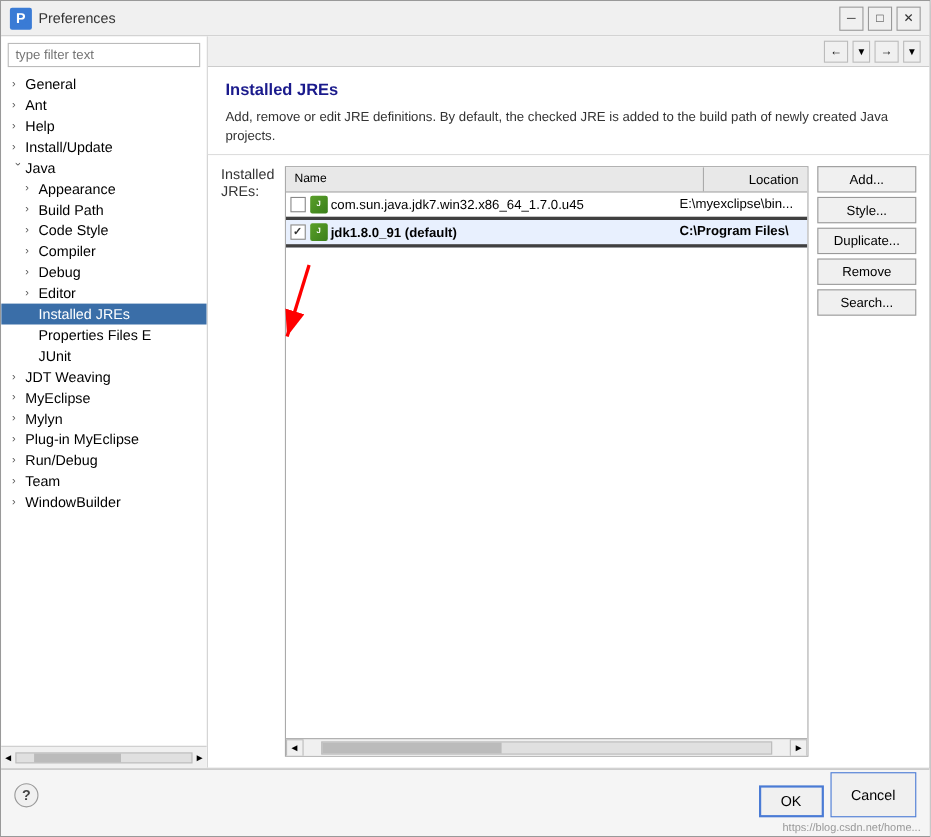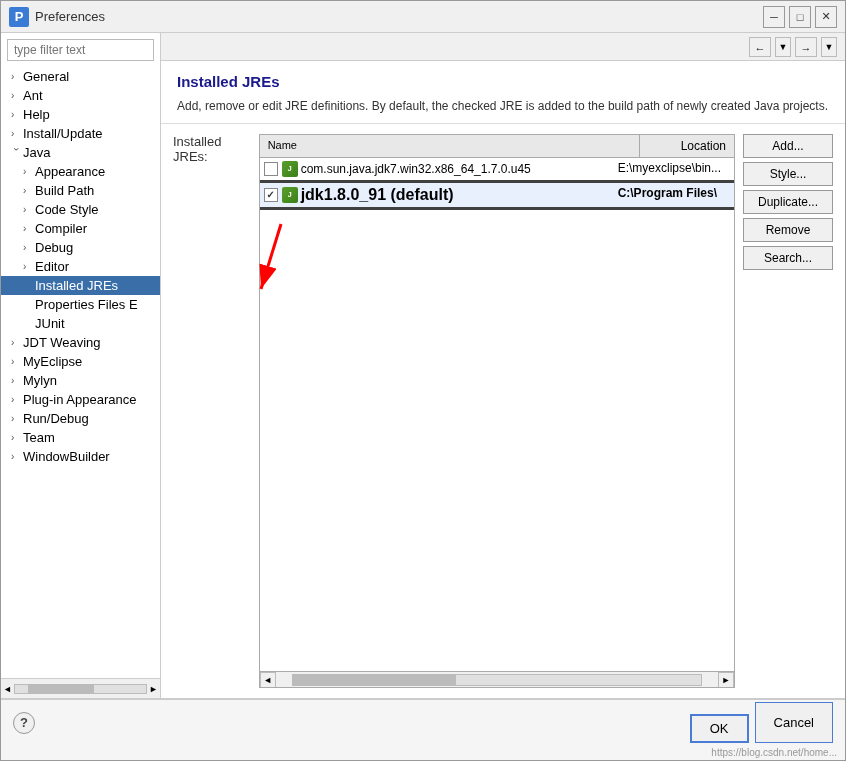--- a/index.html
+++ b/index.html
@@ -5,21 +5,21 @@
     * { box-sizing: border-box; margin: 0; padding: 0; font-family: 'Segoe UI', Arial, sans-serif; font-size: 13px; }
     body { background: #f0f0f0; display: flex; justify-content: center; align-items: center; height: 100vh; }
     .window { width: 846px; height: 761px; background: #f5f5f5; border: 1px solid #999; display: flex; flex-direction: column; box-shadow: 2px 2px 8px rgba(0,0,0,0.3); }
     .title-bar { background: #f0f0f0; border-bottom: 1px solid #ccc; padding: 4px 8px; display: flex; align-items: center; justify-content: space-between; height: 32px; }
     .title-bar-left { display: flex; align-items: center; gap: 6px; }
     .title-icon { width: 20px; height: 20px; background: #3a7bd5; border-radius: 2px; display: flex; align-items: center; justify-content: center; color: white; font-size: 11px; font-weight: bold; }
     .title-text { font-size: 13px; color: #333; font-weight: 500; }
     .title-buttons { display: flex; gap: 4px; }
     .title-btn { width: 22px; height: 22px; border: 1px solid #999; background: #f0f0f0; cursor: pointer; display: flex; align-items: center; justify-content: center; font-size: 11px; color: #333; }
     .main-content { display: flex; flex: 1; overflow: hidden; }
-    .sidebar { width: 160px; background: #fff; border-right: 1px solid #ccc; display: flex; flex-direction: column; overflow: hidden; }
+    .sidebar { width: 188px; background: #fff; border-right: 1px solid #ccc; display: flex; flex-direction: column; overflow: hidden; }
     .filter-input { margin: 6px; padding: 3px 6px; border: 1px solid #bbb; background: #fff; color: #999; font-size: 12px; outline: none; }
     .tree { flex: 1; overflow-y: auto; overflow-x: hidden; }
     .tree-item { padding: 2px 4px; cursor: pointer; white-space: nowrap; display: flex; align-items: center; gap: 2px; }
     .tree-item.selected { background: #3a6ea8; color: white; }
     .tree-item.selected .arrow { color: white; }
     .tree-indent-1 { padding-left: 10px; }
     .tree-indent-2 { padding-left: 22px; }
     .arrow { font-size: 10px; color: #555; width: 10px; display: inline-block; }
     .arrow.expanded { transform: rotate(90deg); display: inline-block; }
     .content-area { flex: 1; display: flex; flex-direction: column; background: #fff; }
@@ -170,21 +170,21 @@
           <span>MyEclipse</span>
         </div>
 
         <div class="tree-item tree-indent-1">
           <span class="arrow">›</span>
           <span>Mylyn</span>
         </div>
 
         <div class="tree-item tree-indent-1">
           <span class="arrow">›</span>
-          <span>Plug-in Appearance</span>
+          <span>Plug-in MyEclipse</span>
         </div>
 
         <div class="tree-item tree-indent-1">
           <span class="arrow">›</span>
           <span>Run/Debug</span>
         </div>
 
         <div class="tree-item tree-indent-1">
           <span class="arrow">›</span>
           <span>Team</span>
@@ -254,21 +254,21 @@
                 </div>
                 <div class="jre-location-cell">E:\myexclipse\bin...</div>
               </div>
 
               <div class="jre-row bold-row" style="background:#e8f0fe;">
                 <div class="jre-name-cell">
                   <div class="jre-checkbox checked"></div>
                   <div class="jre-icon" style="background:linear-gradient(135deg,#5a9f2a,#3a7f1a);">
                     <span style="font-size:7px;color:white;font-weight:bold;">J</span>
                   </div>
-                  <span style="font-size:16px;font-weight:bold;">jdk1.8.0_91 (default)</span>
+                  <span style="font-size:12px;font-weight:bold;">jdk1.8.0_91 (default)</span>
                 </div>
                 <div class="jre-location-cell" style="font-weight:bold;">C:\Program Files\</div>
               </div>
             </div>
 
             <div class="table-scroll-area">
               <div class="table-scroll-left">◄</div>
               <div class="table-scrollbar-track">
                 <div class="table-scrollbar-thumb"></div>
               </div>

